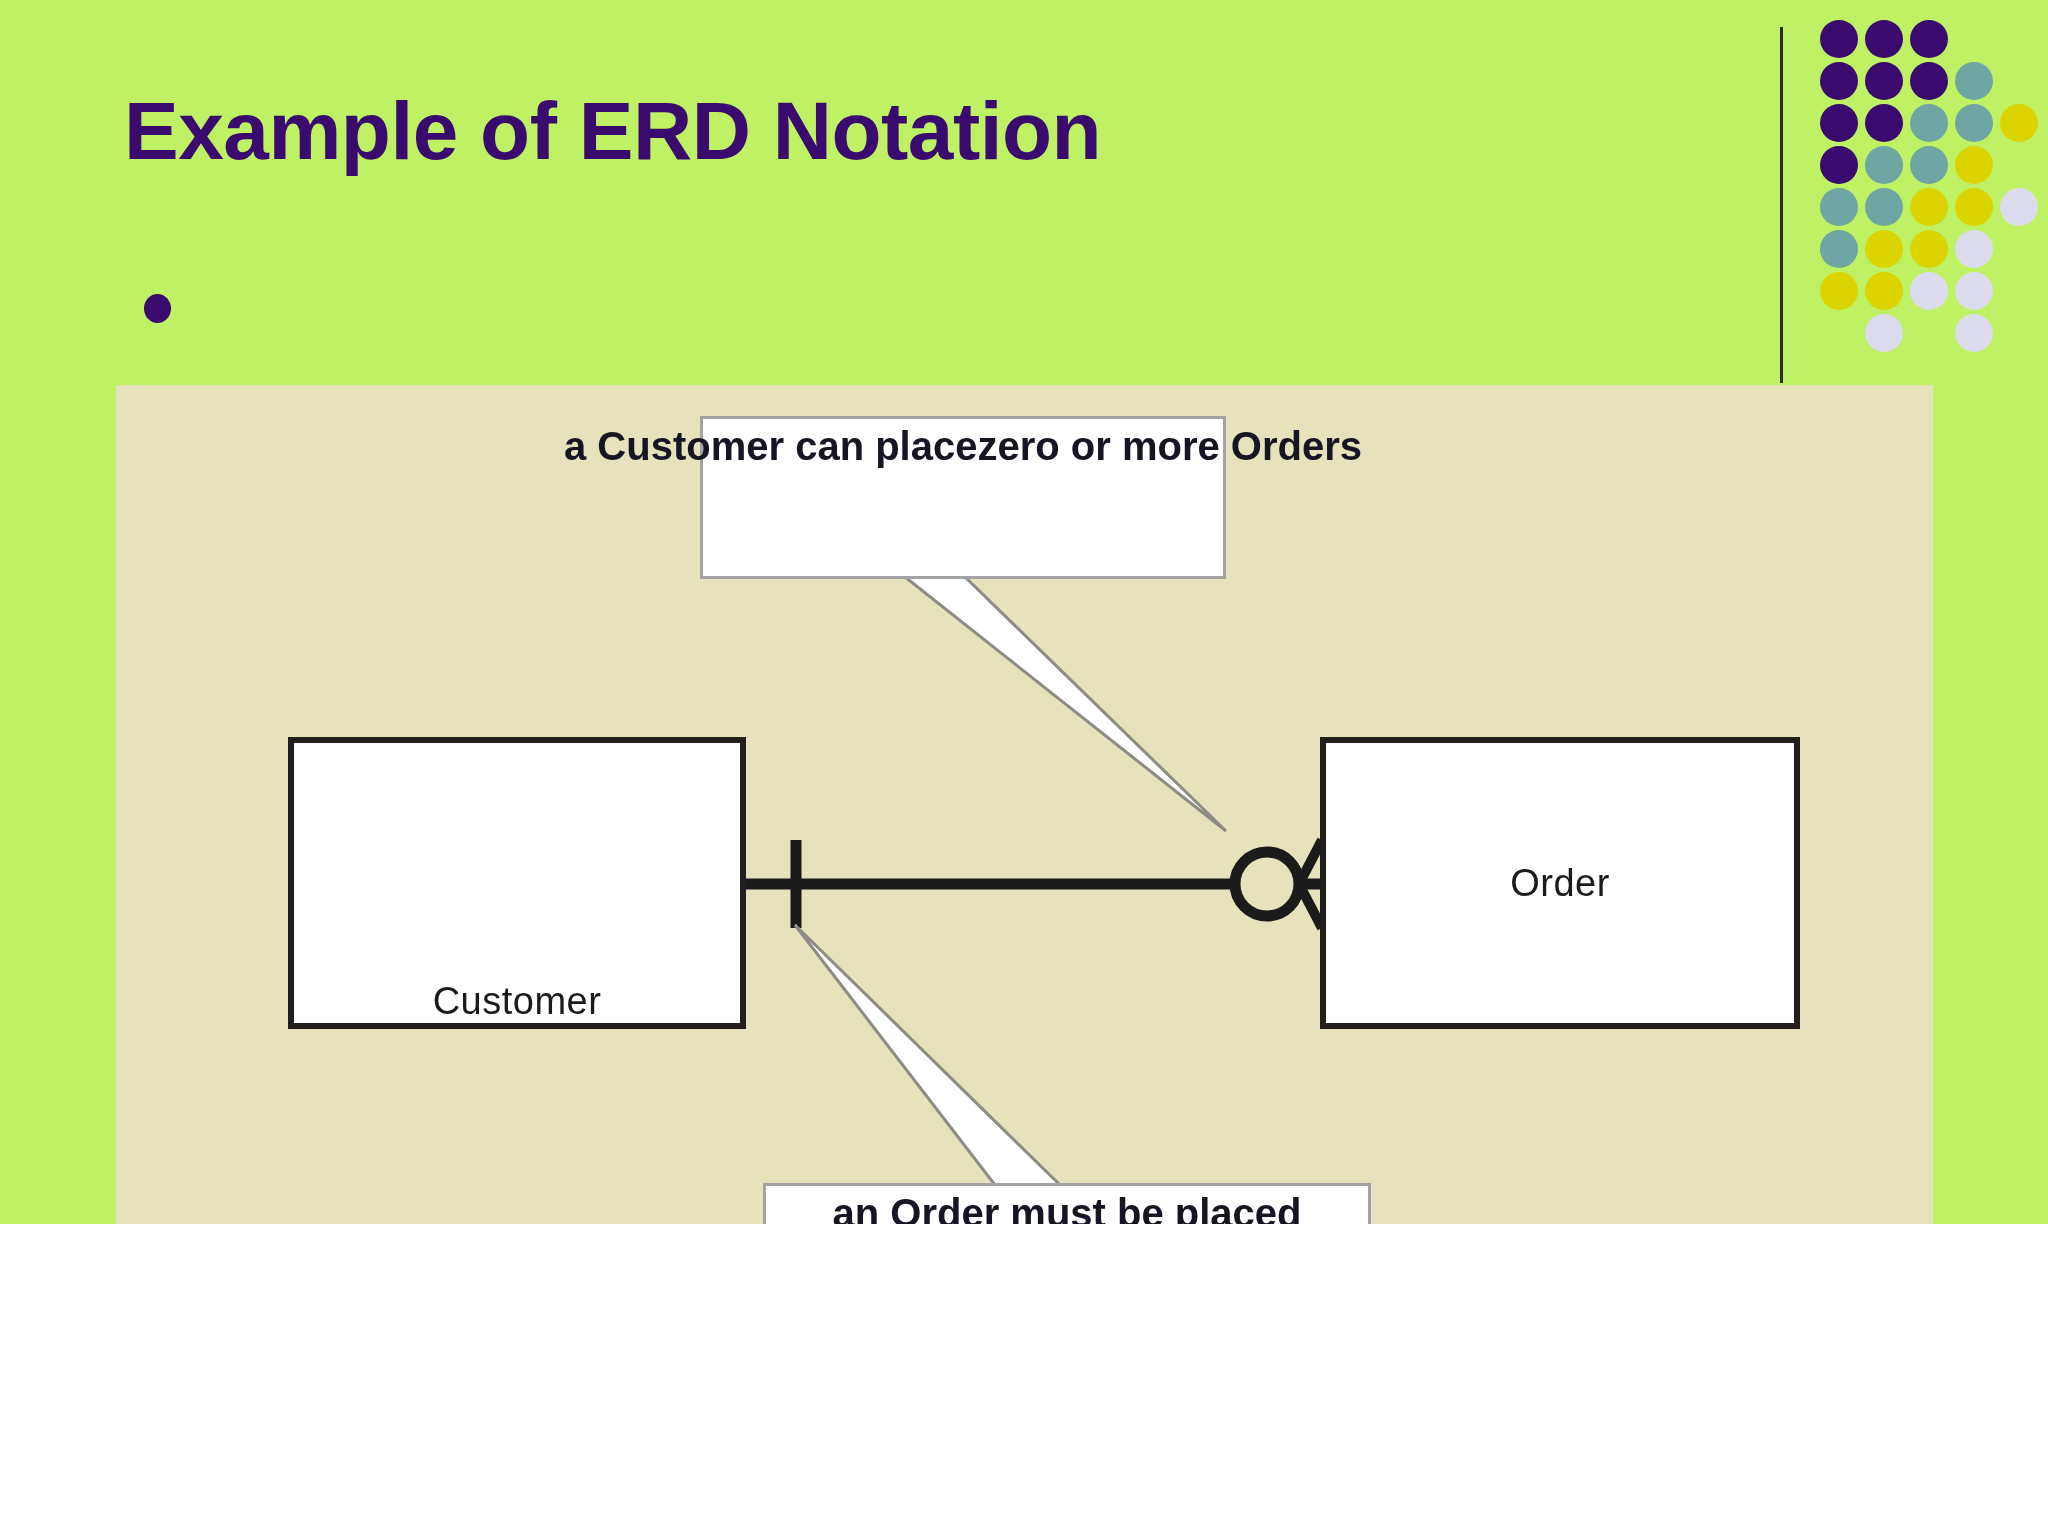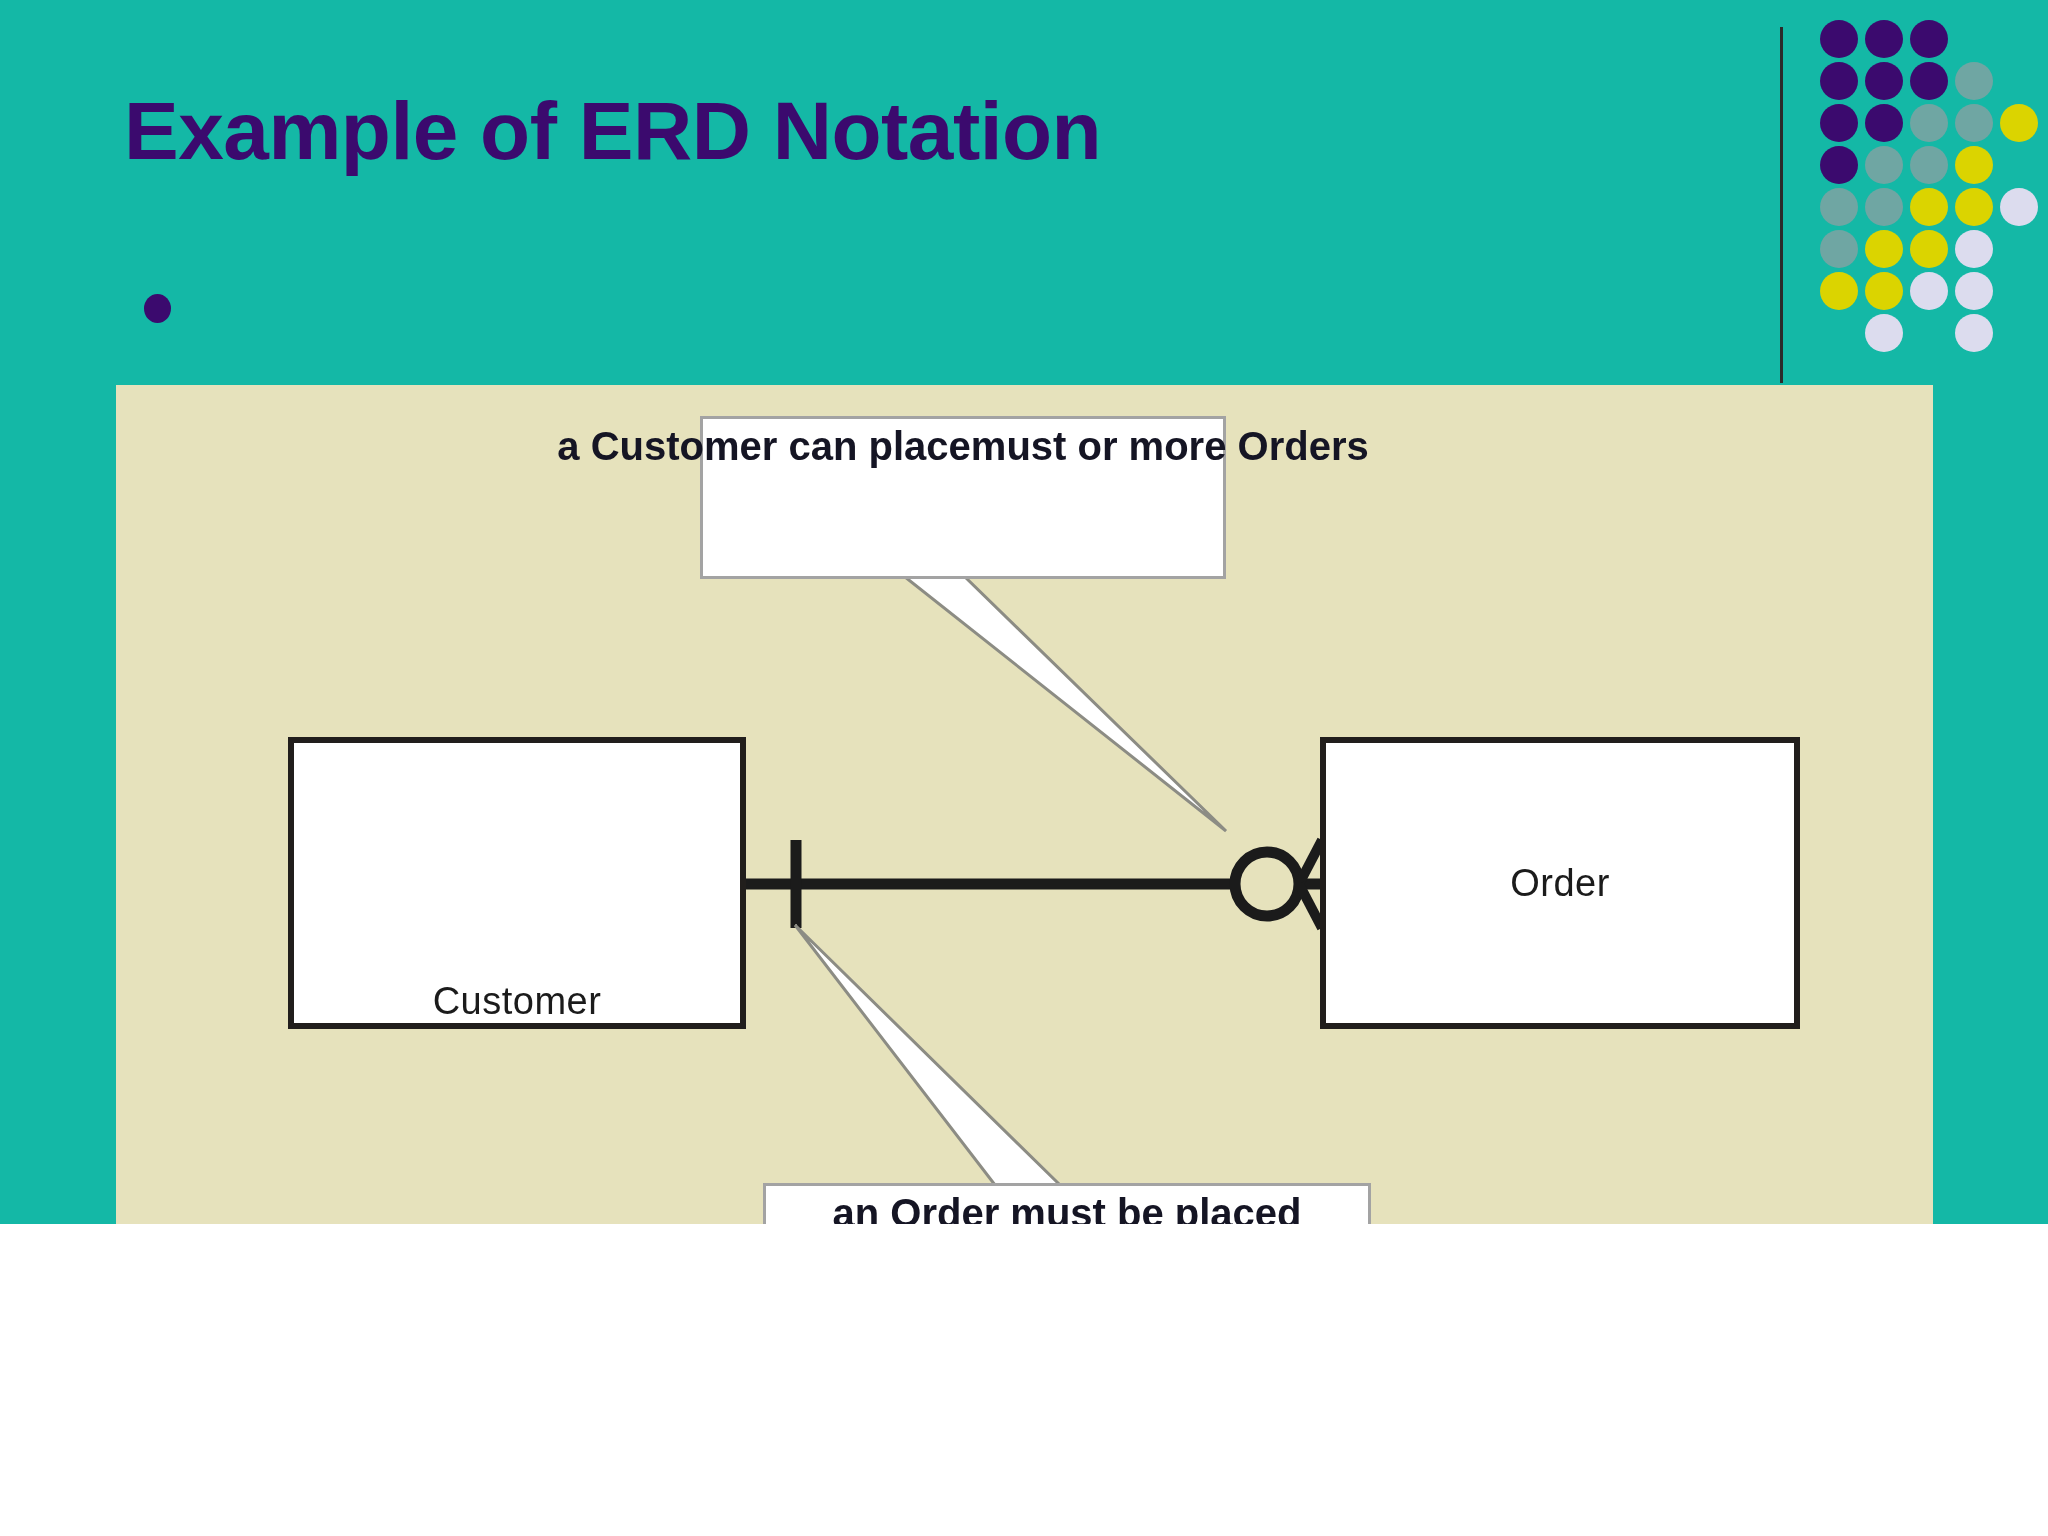--- a/index.html
+++ b/index.html
@@ -8,21 +8,21 @@
     padding: 0;
     background: #ffffff;
   }
   body {
     font-family: "Liberation Sans", sans-serif;
   }
   #slide {
     position: relative;
     width: 2048px;
     height: 1224px;
-    background: #14b8a6;
+    background: #bef264;
     overflow: hidden;
   }
 
   
   #slide-title {
     position: absolute;
     left: 124px;
     top: 90px;
     width: 1560px;
     font-size: 82px;
@@ -265,21 +265,21 @@
     <div class="entity-box" id="entity-customer">
       <span class="entity-label">Customer</span>
     </div>
 
     <div class="entity-box" id="entity-order">
       <span class="entity-label">Order</span>
     </div>
 
     <div class="callout-box" id="callout-top">
       <div class="callout-line">a Customer can place</div>
-      <div class="callout-line">must or more Orders</div>
+      <div class="callout-line">zero or more Orders</div>
     </div>
 
     <div class="callout-box" id="callout-bottom">
       <div class="callout-line">an Order must be placed</div>
     </div>
 
   </div>
 
   <div id="footer-text">Systems Analysis and Design in a Changing World, 6th</div>
   <div id="page-number">43</div>

